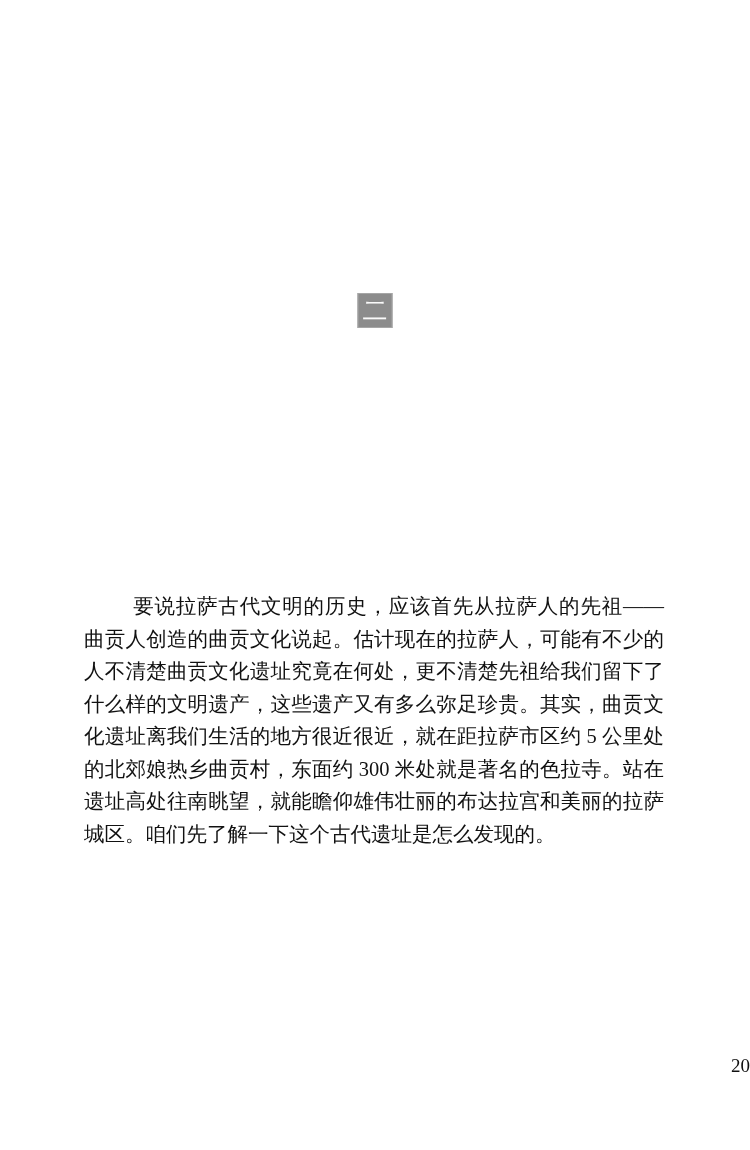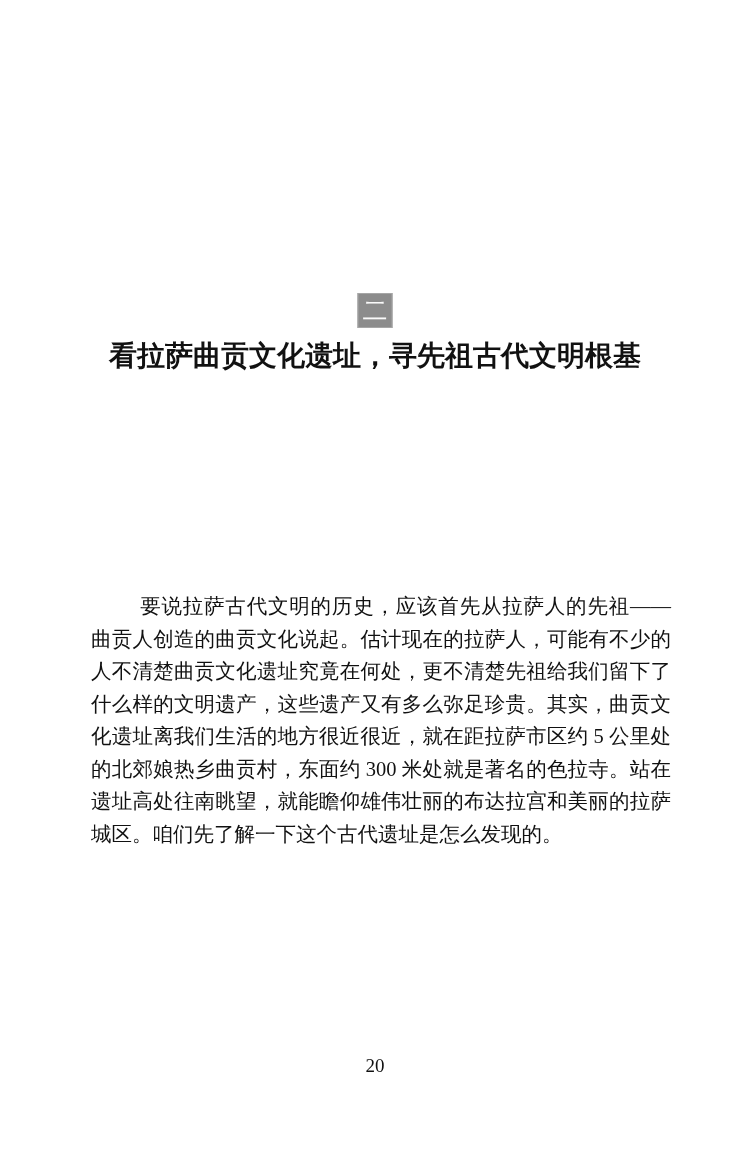--- a/index.html
+++ b/index.html
@@ -52,46 +52,44 @@
   .body-text {
     position: absolute;
     top: 590px;
     left: 84px;
     width: 580px;
     font-size: 20.5px;
     line-height: 32.5px;
     text-align: justify;
     text-justify: inter-ideograph;
     color: var(--text, #111111);
-    margin-left: 7px;
   }
   .body-text p {
     margin: 0;
     text-indent: 2.4em;
   }
   .page-number {
     position: absolute;
     top: 1055px;
     left: 0;
     width: 100%;
-    text-align: center;
+    text-align: right;
     font-size: 19px;
     color: var(--text, #111111);
   }
 </style>
 </head>
 <body>
 
 <div class="book-page">
 
   <div class="chapter-badge">
     <span>二</span>
   </div>
 
-  <h1 class="chapter-title">看拉萨曲贡文化遗址，寻先祖古代文明根基</h1>
 
   <div class="body-text">
     <p>要说拉萨古代文明的历史，应该首先从拉萨人的先祖——曲贡人创造的曲贡文化说起。估计现在的拉萨人，可能有不少的人不清楚曲贡文化遗址究竟在何处，更不清楚先祖给我们留下了什么样的文明遗产，这些遗产又有多么弥足珍贵。其实，曲贡文化遗址离我们生活的地方很近很近，就在距拉萨市区约 5 公里处的北郊娘热乡曲贡村，东面约 300 米处就是著名的色拉寺。站在遗址高处往南眺望，就能瞻仰雄伟壮丽的布达拉宫和美丽的拉萨城区。咱们先了解一下这个古代遗址是怎么发现的。</p>
   </div>
 
   <div class="page-number">20</div>
 
 </div>
 
 </body></html>

